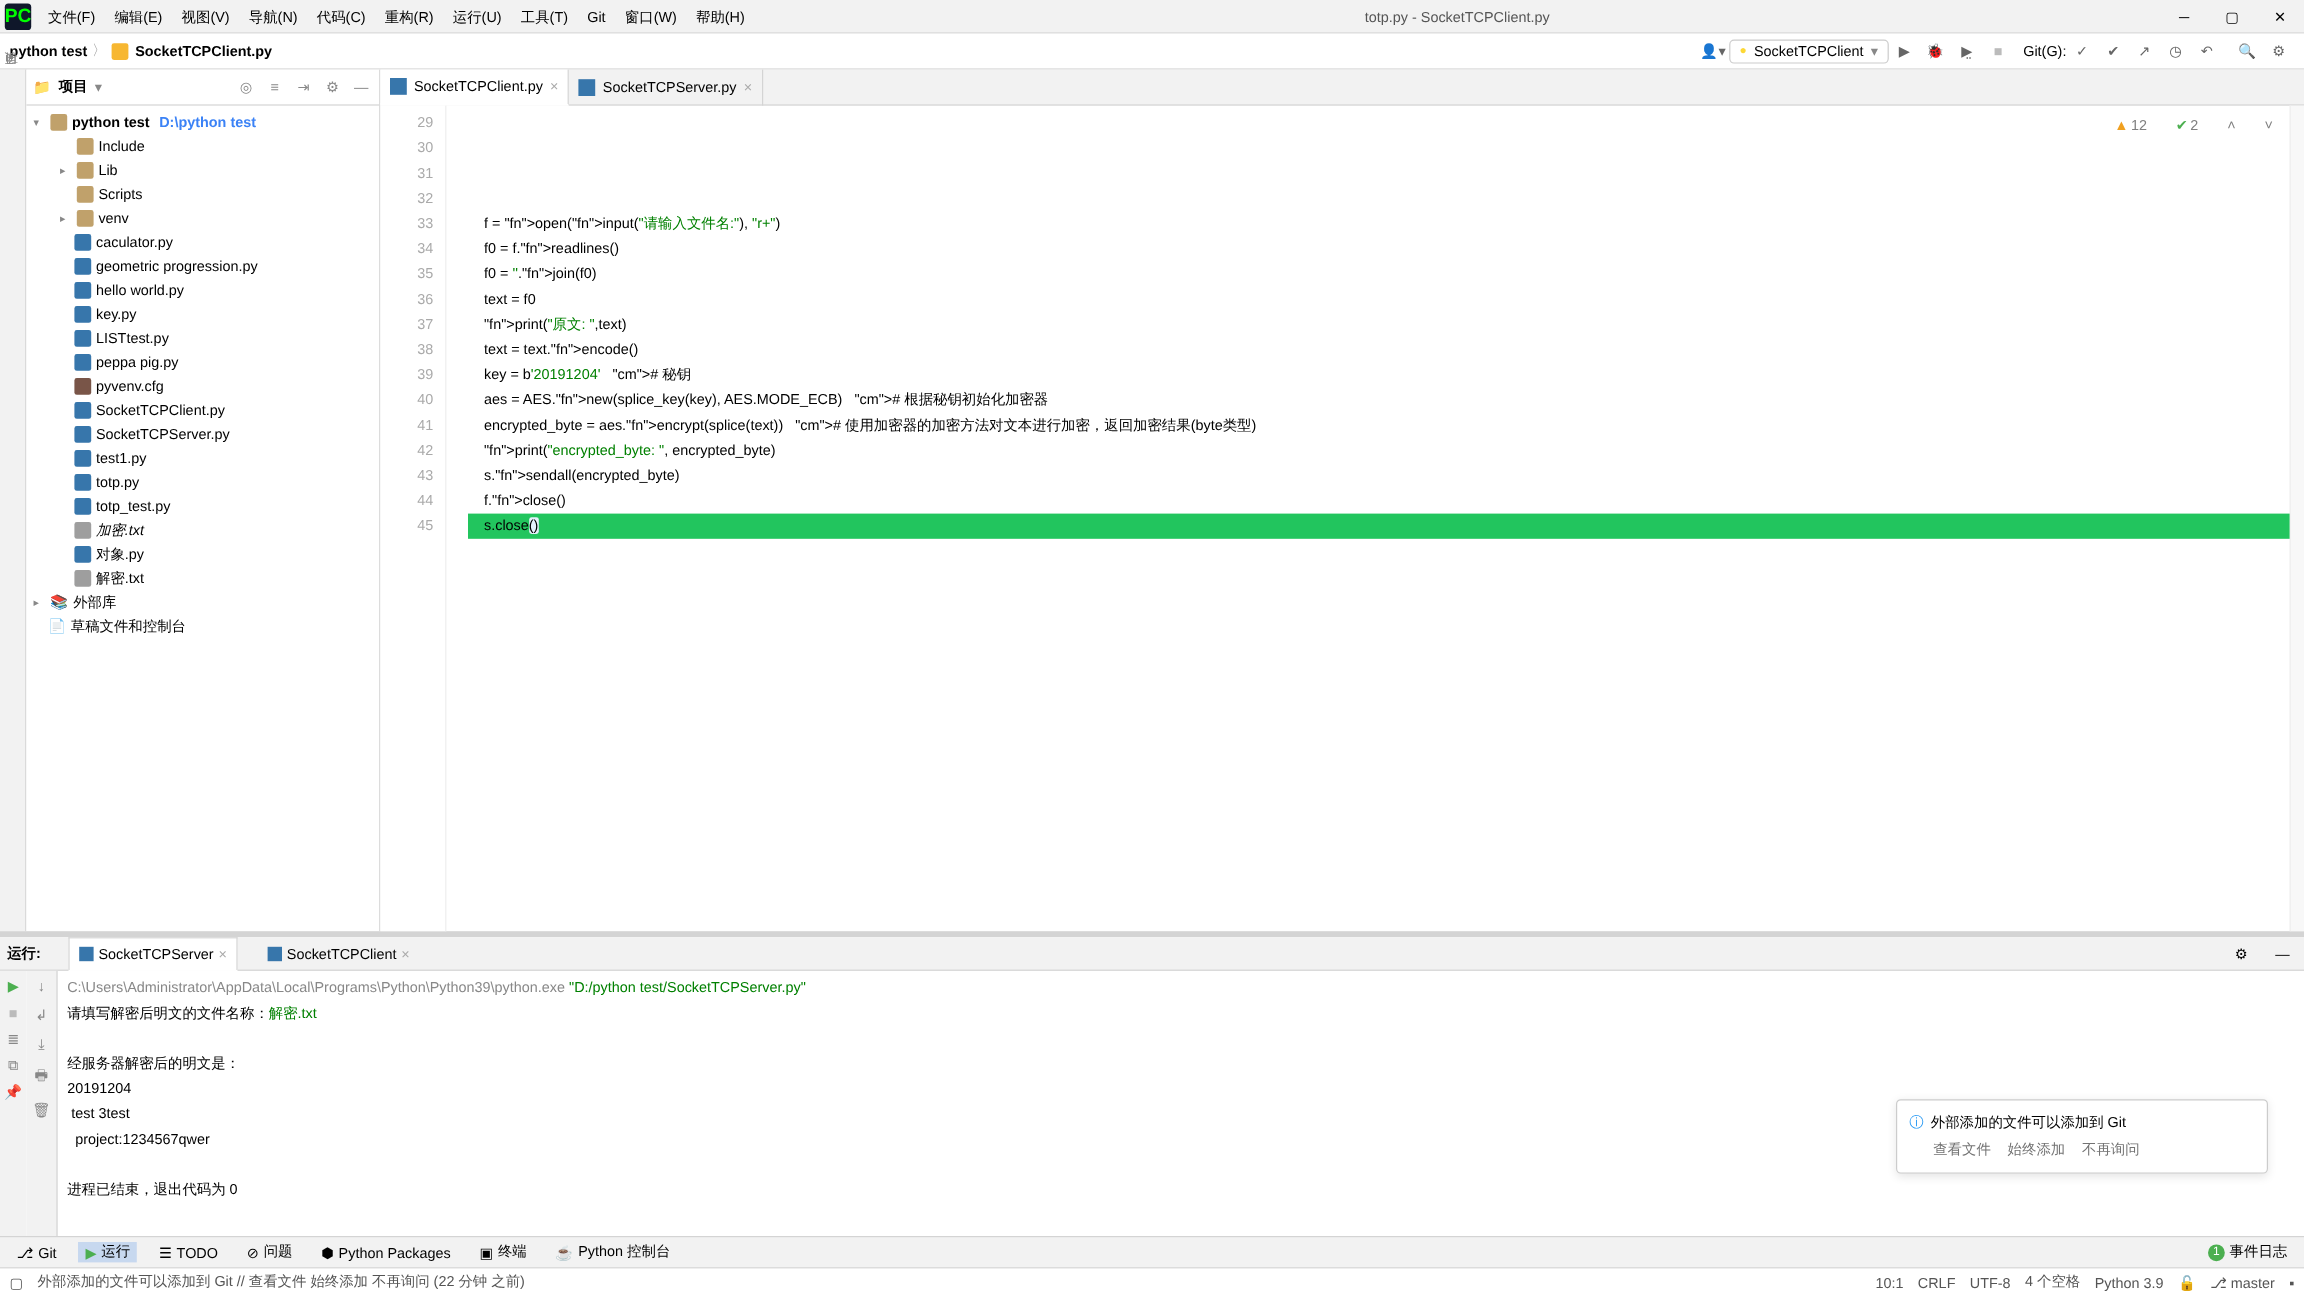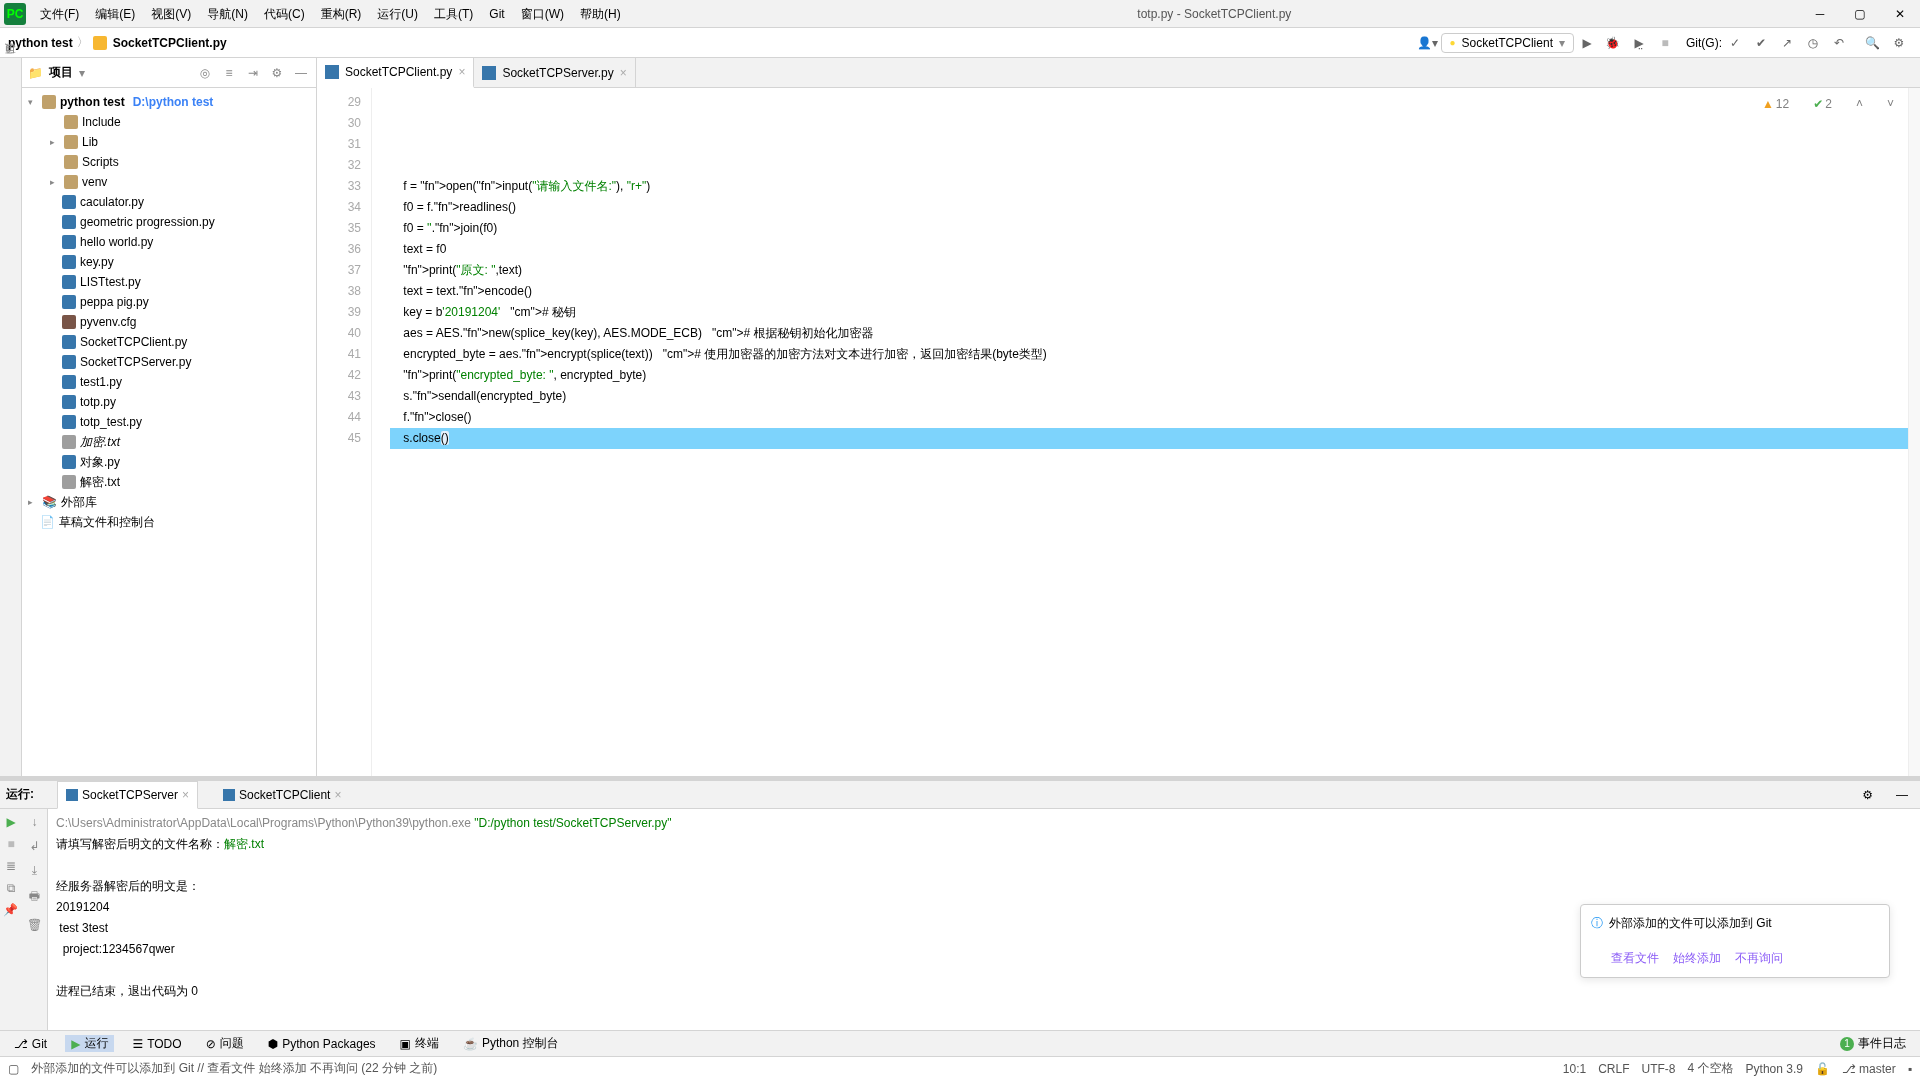--- a/index.html
+++ b/index.html
@@ -1,18 +1,18 @@
 <!DOCTYPE html>
 <html><head>
 <meta charset="utf-8">
 <style>
 * { margin: 0; padding: 0; box-sizing: border-box; font-family: "Microsoft YaHei", "Segoe UI", Arial, sans-serif; font-size: 12px; }
 body { width: 1920px; height: 1080px; background: #fff; overflow: hidden; display: flex; flex-direction: column; }
 .titlebar { height: 28px; display: flex; align-items: center; background: #f2f2f2; border-bottom: 1px solid #d4d4d4; }
-.titlebar .app-icon { width: 22px; height: 22px; margin: 0 6px 0 4px; background: #15803d; border-radius: 3px; display:flex;align-items:center;justify-content:center;color:#0f0;font-weight:bold;font-size:12px;}
+.titlebar .app-icon { width: 22px; height: 22px; margin: 0 6px 0 4px; background: #0f172a; border-radius: 3px; display:flex;align-items:center;justify-content:center;color:#0f0;font-weight:bold;font-size:16px;}
 .menubar { display: flex; }
 .menubar span { padding: 0 8px; line-height: 28px; cursor: default; }
 .title-center { flex: 1; text-align: center; color: #555; }
 .window-controls { display: flex; }
 .window-controls div { width: 40px; height: 28px; display:flex;align-items:center;justify-content:center; }
 .toolbar { height: 30px; display: flex; align-items: center; background: #fff; border-bottom: 1px solid #d4d4d4; padding: 0 8px; }
 .breadcrumb { display: flex; align-items: center; gap: 4px; font-weight: bold; }
 .breadcrumb .sep { color: #999; font-weight:normal;}
 .crumb-icon { width:14px;height:14px;background:#f7b731;border-radius:2px;margin-right:2px;}
 .toolbar .spacer { flex: 1; }
@@ -44,21 +44,21 @@
 .tabs { height: 30px; display: flex; align-items: center; border-bottom: 1px solid #d4d4d4; background:#f2f2f2;}
 .tab { height: 30px; display: flex; align-items: center; padding: 0 8px; gap:6px; border-right:1px solid #d4d4d4;}
 .tab.active { background:#fff; border-bottom:2px solid #fff; margin-bottom:-1px;}
 .tab .fico { width:14px;height:14px;}
 .tab .close { color:#aaa;}
 .editor { flex:1; display:flex; min-height:0; position:relative;}
 .linenums { width:55px; text-align:right; padding:4px 10px 4px 0; color:#aaa; font-family:Consolas,monospace; font-size:13px; line-height:21px; background:#fff; border-right:1px solid #eee;}
 .linenums div { height:21px;}
 .code { flex:1; padding:4px 0 4px 18px; font-family:Consolas,monospace; font-size:13px; line-height:21px; white-space:pre; position:relative;}
 .code .line { height:21px;}
-.code .hl { background:#7dd3fc;}
+.code .hl { background:#22c55e;}
 .code .caret-bg { background:#e4f0fb; border-radius:2px;} .str{color:#008000;}
 .inspect-bar { position:absolute; top:6px; right:14px; display:flex; gap:24px; align-items:center; font-size:11px;color:#808080;}
 .inspect-bar .warn::before{content:"▲";color:#f0a020;margin-right:2px;}
 .inspect-bar .ok::before{content:"✔";color:#4caf50;margin-right:2px;}
 .breadcrumb-bottom { height:24px; border-top:1px solid #d4d4d4; display:flex;align-items:center; padding-left:60px; color:#808080; background:#fff;}
 .right-guide { width:12px; background:#f8f8f8; border-left:1px solid #eee;}
 .splitter-h { height:4px; background:#d4d4d4; cursor:row-resize;}
 .run-panel { height: 250px; display:flex; flex-direction:column; border-top:1px solid #d4d4d4;}
 .run-tabs { height:28px; display:flex; align-items:center; background:#f2f2f2; border-bottom:1px solid #d4d4d4; padding:0 6px; gap:17px;}
 .run-tabs .label{font-weight:bold;margin-right:6px;}
@@ -69,21 +69,21 @@
 .run-left { width:22px; background:#f2f2f2; display:flex;flex-direction:column;align-items:center;padding:6px 0;gap:8px;color:#888;}
 .run-left2 { width:26px; background:#f2f2f2; border-right:1px solid #d4d4d4; display:flex;flex-direction:column;align-items:center;padding:6px 0;gap:10px;color:#888;}
 .console { flex:1; font-family:Consolas,monospace; font-size:13px; line-height:21px; padding:4px 8px; white-space:pre; overflow:auto;}
 .console .path{color:#888;}
 .console .green{color:#008000;}
 .console .finish{color:#000;}
 .notif { position:absolute; right:30px; bottom:52px; width:310px; border:1px solid #ccc; background:#fff; border-radius:4px; padding:10px; box-shadow:0 2px 8px rgba(0,0,0,.1);}
 .notif .row1{display:flex;align-items:center;gap:6px;}
 .notif .info{color:#2196f3;}
 .notif .links{margin-top:6px;margin-left:20px;display:flex;gap:14px;}
-.notif .links span{color:#8b5cf6;cursor:pointer;margin-top:12px;}
+.notif .links span{color:#737373;cursor:pointer;}
 .bottom-bar { height:26px; background:#f2f2f2; border-top:1px solid #d4d4d4; display:flex;align-items:center;padding:0 8px;gap:12px;}
 .bottom-bar .tool{display:flex;align-items:center;gap:4px;padding:0 6px;}
 .bottom-bar .tool.active{background:#c7d8ef;}
 .bottom-bar .spacer{flex:1;}
 .bottom-bar .badge{background:#4caf50;color:#fff;border-radius:8px;width:14px;height:14px;display:flex;align-items:center;justify-content:center;font-size:10px;}
 .status-bar { height:24px; background:#fff; border-top:1px solid #d4d4d4; display:flex;align-items:center;padding:0 8px;gap:12px;color:#555;font-size:11px;}
 .status-bar .spacer{flex:1;}
 .run-icon-green{color:#4caf50;}
 </style>
 </head>

